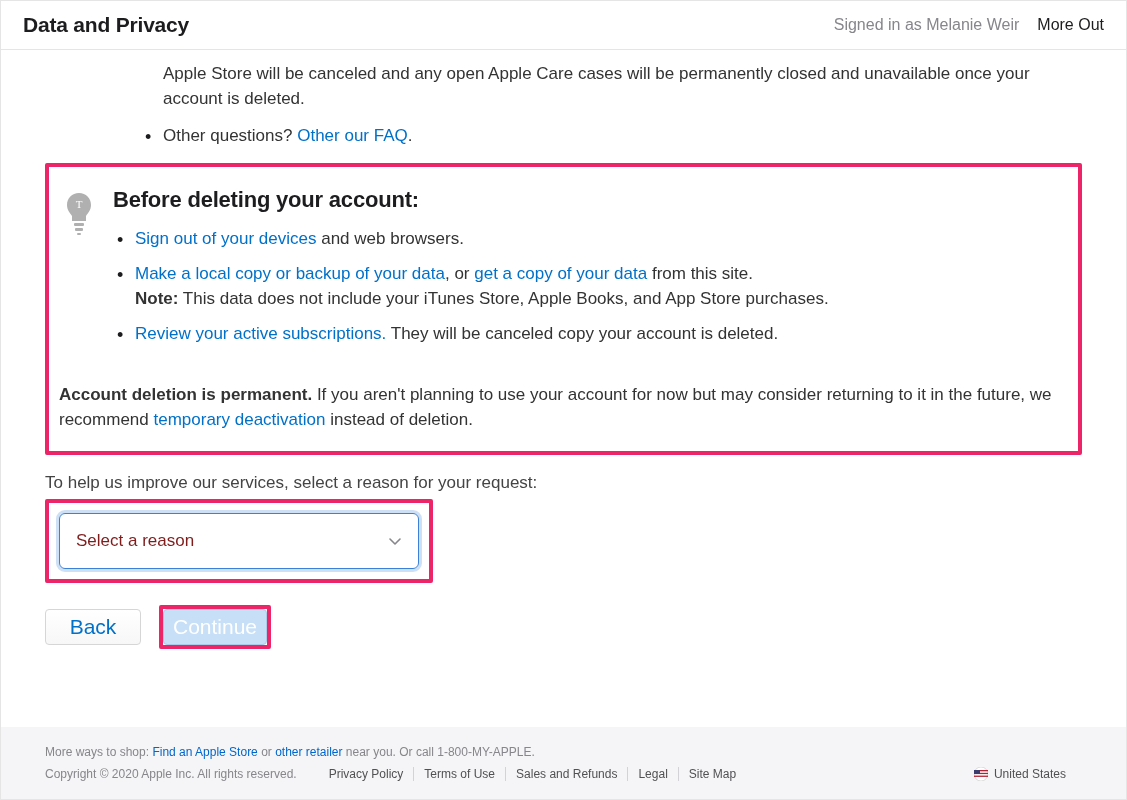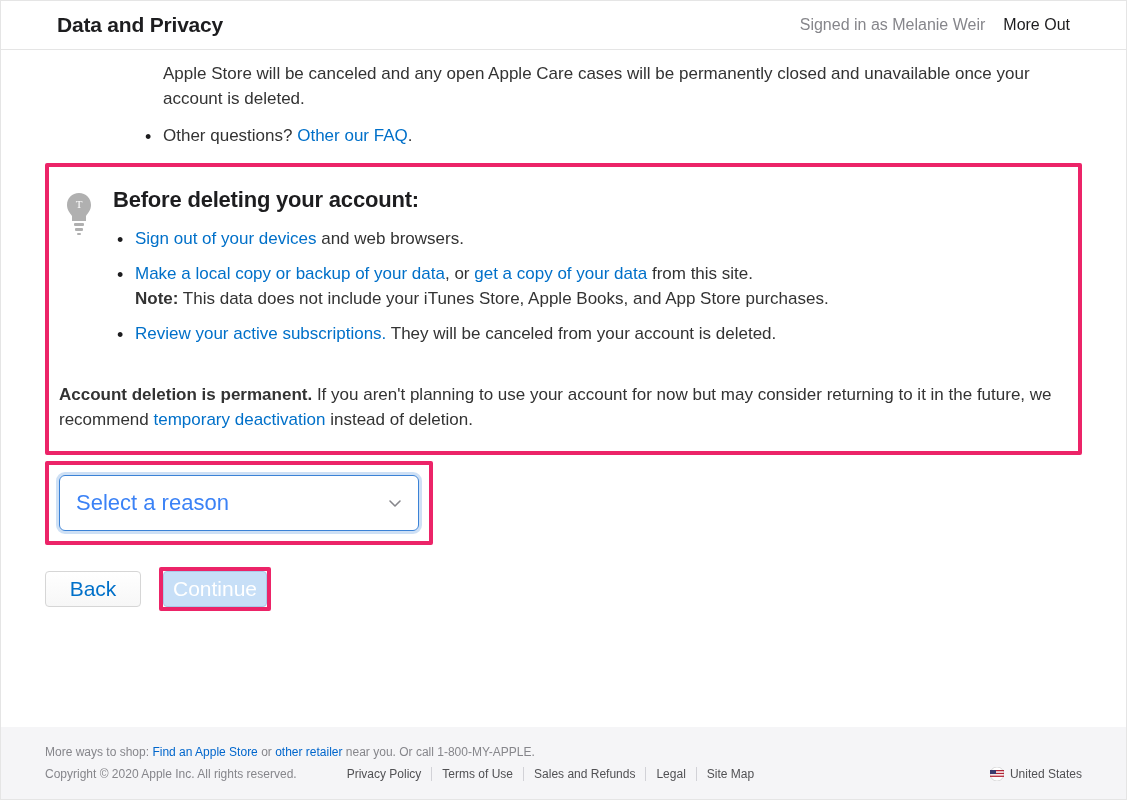--- a/index.html
+++ b/index.html
@@ -11,21 +11,21 @@
       width: 1127px;
       height: 800px;
       overflow: hidden;
       position: relative;
       border: 1px solid #e5e5e5;
     }
     .header {
       display: flex;
       justify-content: space-between;
       align-items: center;
-      padding: 12px 56px;
+      padding: 12px 22px;
       border-bottom: 1px solid #e5e5e5;
     }
     .header-title {
       font-size: 21px;
       font-weight: 700;
       letter-spacing: -0.2px;
     }
     .header-right {
       display: flex;
       align-items: center;
@@ -131,21 +131,21 @@
       border: 1px solid #3b82d6;
       outline: 3px solid rgba(59,130,214,0.25);
       border-radius: 6px;
       display: flex;
       align-items: center;
       justify-content: space-between;
       padding: 0 16px;
       background: #fff;
       cursor: pointer;
     }
-    .select-placeholder { color: #3b82f6; font-size: 22px; }
+    .select-placeholder { color: #7f1d1d; font-size: 17px; }
     .chevron { width: 14px; height: 14px; }
 
     .button-row {
       margin-top: 22px;
       display: flex;
       align-items: center;
       gap: 18px;
     }
     .btn {
       min-width: 96px;
@@ -181,29 +181,29 @@
       position: absolute;
       bottom: 0;
       left: 0;
       right: 0;
       background: #f5f5f7;
       padding: 18px 44px 18px 44px;
       font-size: 12px;
       color: #86868b;
     }
     .footer-top { margin-bottom: 8px; }
-    .footer-bottom { display: flex; align-items: center; gap: 26px; flex-wrap: wrap; }
+    .footer-bottom { display: flex; align-items: center; gap: 8px; flex-wrap: wrap; }
     .footer a { color: #0066cc; text-decoration: none; cursor: pointer; }
     .footer .copy { color: #86868b; margin-right: 14px; }
     .footer .links { display: flex; gap: 0; }
     .footer .links a { color: #515154; padding: 0 10px; border-right: 1px solid #d2d2d7; }
     .footer .links a:last-child { border-right: none; }
     .region {
       position: absolute;
-      right: 44px;
+      right: 60px;
       bottom: 18px;
       display: flex;
       align-items: center;
       gap: 6px;
       font-size: 12px;
       color: #515154;
     }
     .flag { width: 14px; height: 14px; }
   </style>
 </head>
@@ -249,30 +249,31 @@
         <div class="before-heading">Before deleting your account:</div>
         <ul class="bulleted before-list">
           <li>
             <a class="link">Sign out of your devices</a><span> and web browsers.</span>
           </li>
           <li>
             <a class="link">Make a local copy or backup of your data</a><span>, or </span><a class="link">get a copy of your data</a><span> from this site.</span><br>
             <span class="note-label">Note:</span><span> This data does not include your iTunes Store, Apple Books, and App Store purchases.</span>
           </li>
           <li>
-            <a class="link">Review your active subscriptions.</a><span> They will be canceled from your account is deleted.</span>
+            <a class="link">Review your active subscriptions.</a><span> They will be canceled copy your account is deleted.</span>
           </li>
         </ul>
       </div>
     </div>
     <p class="permanent-para">
       <span class="permanent-label">Account deletion is permanent.</span><span> If you aren't planning to use your account for now but may consider returning to it in the future, we recommend </span><a class="link">temporary deactivation</a><span> instead of deletion.</span>
     </p>
   </div>
 
+  <p class="reason-label">To help us improve our services, select a reason for your request:</p>
 
   <div class="select-wrap-highlight">
     <div class="select-box">
       <span class="select-placeholder">Select a reason</span>
       <svg class="chevron" viewBox="0 0 14 14">
         <path d="M2 5 L7 10 L12 5" stroke="#86868b" stroke-width="1.6" fill="none" stroke-linecap="round" stroke-linejoin="round"></path>
       </svg>
     </div>
   </div>
 

